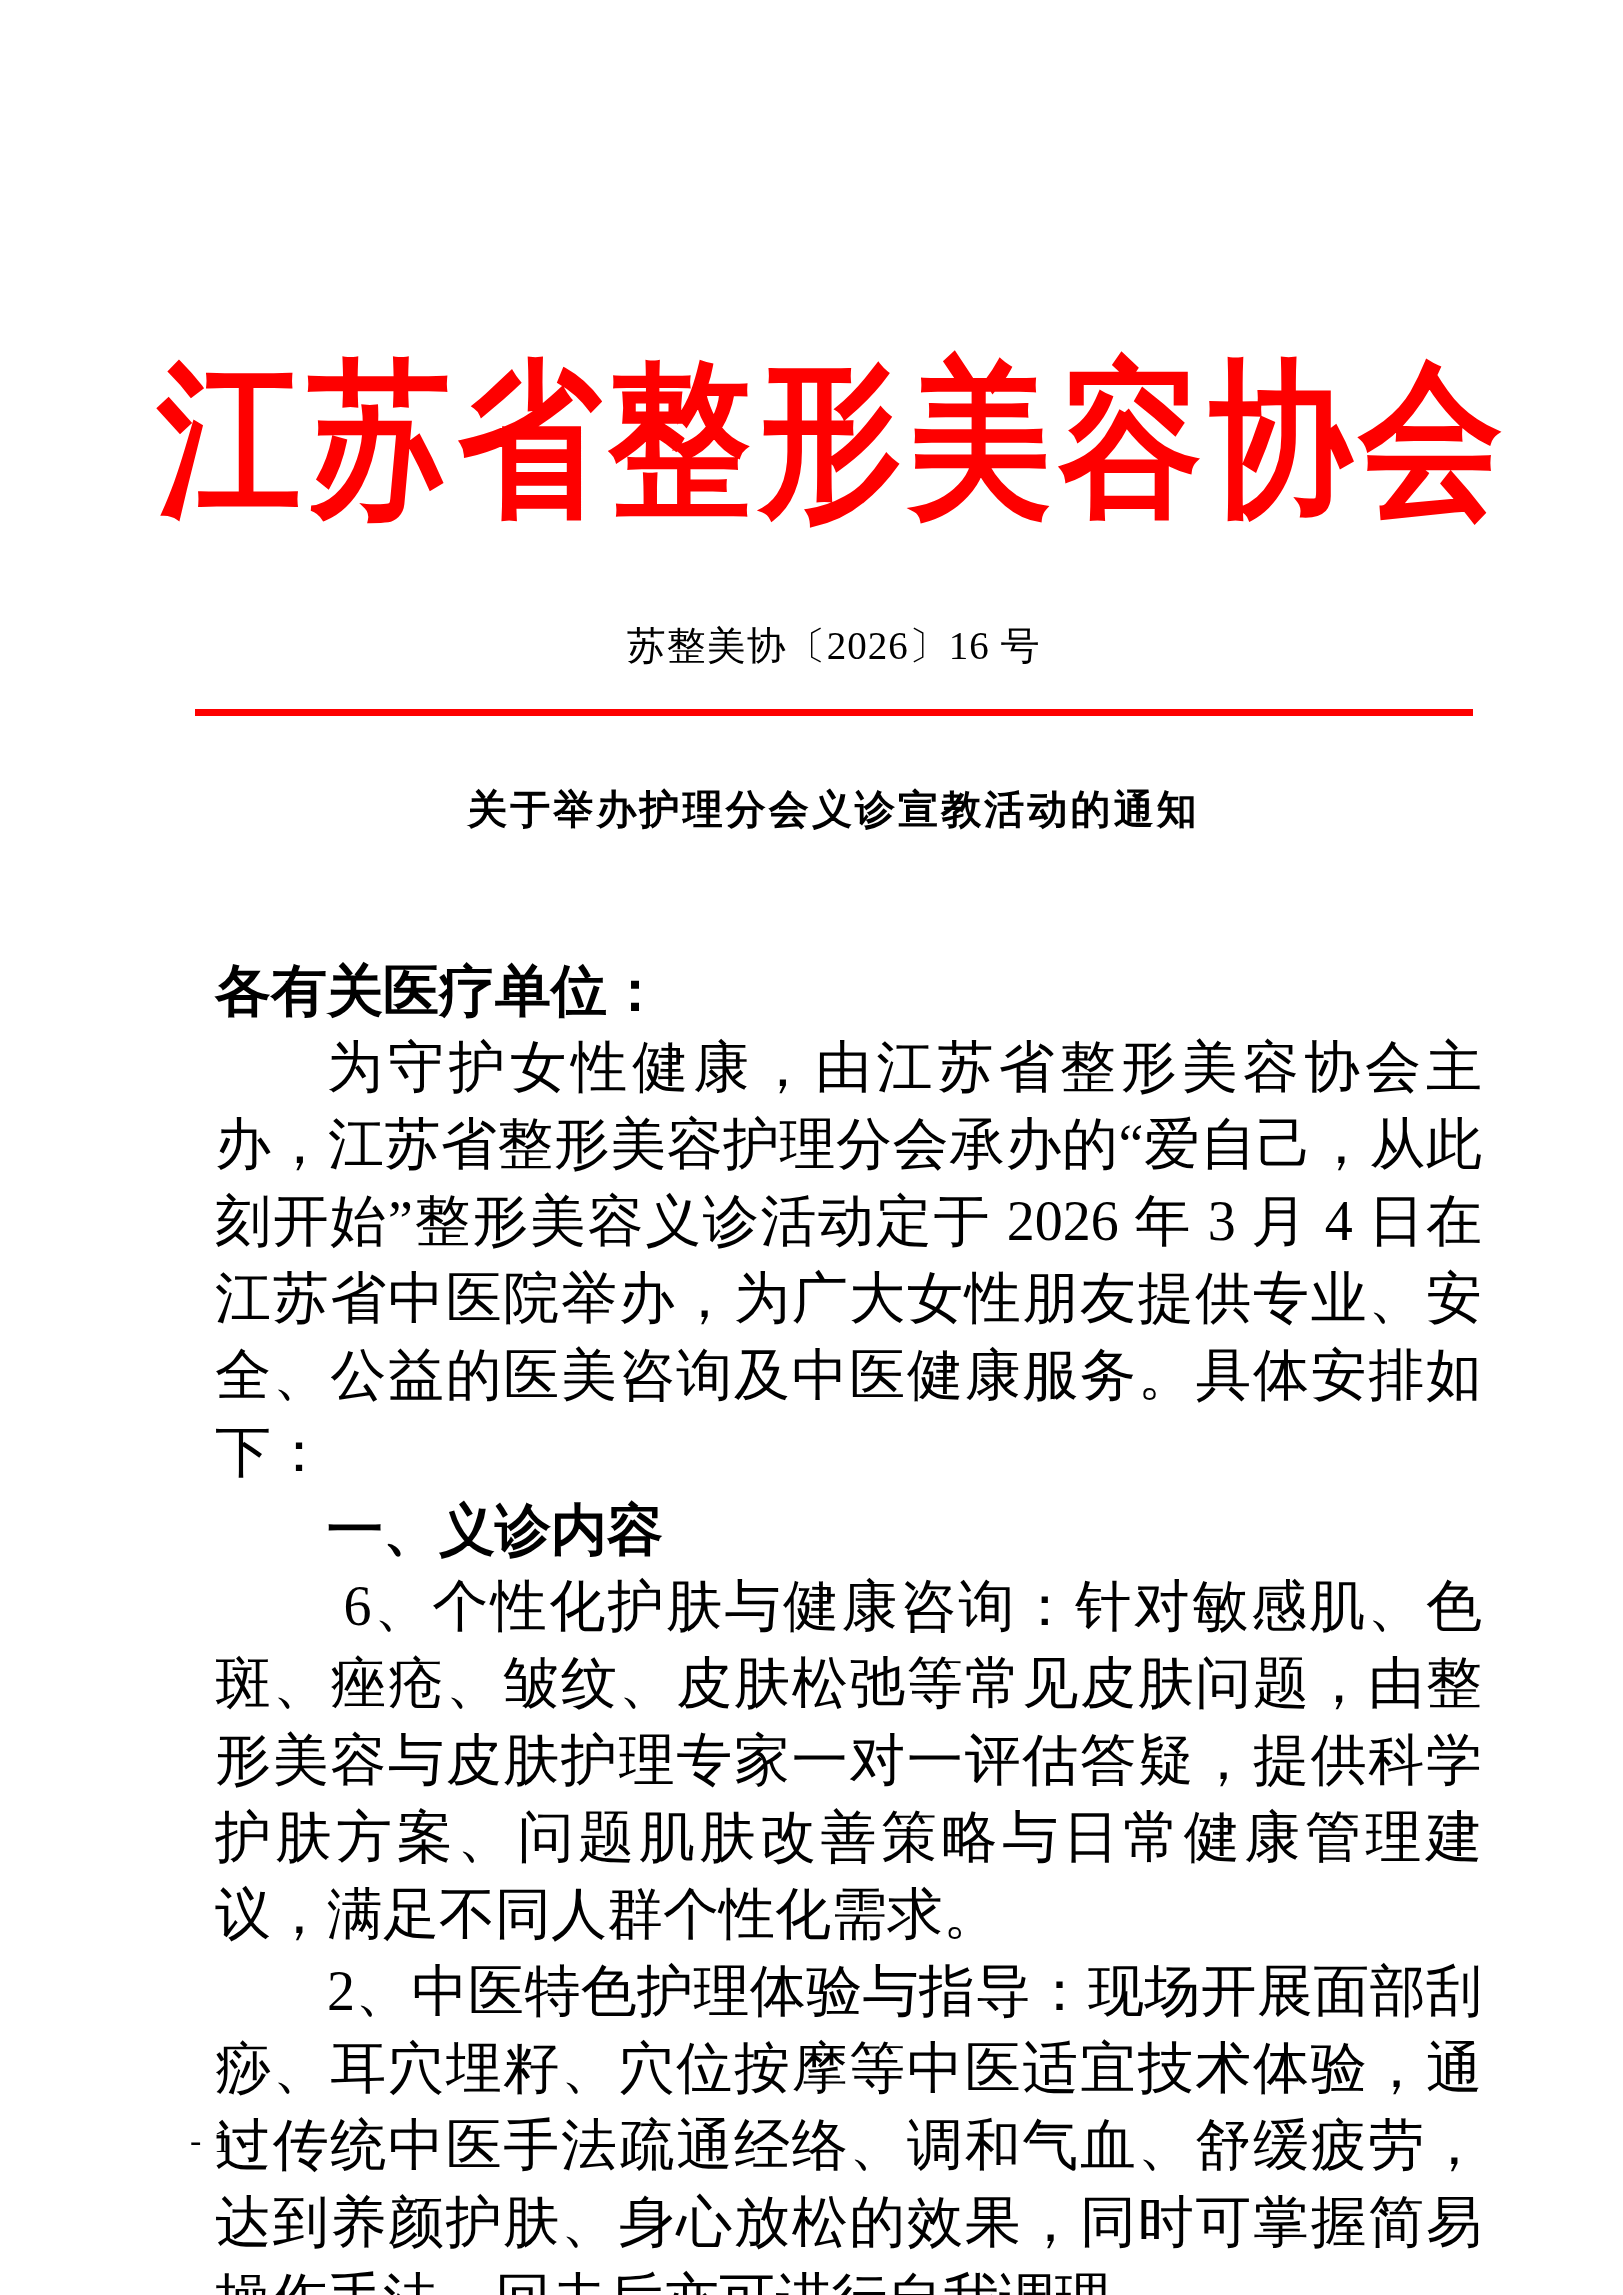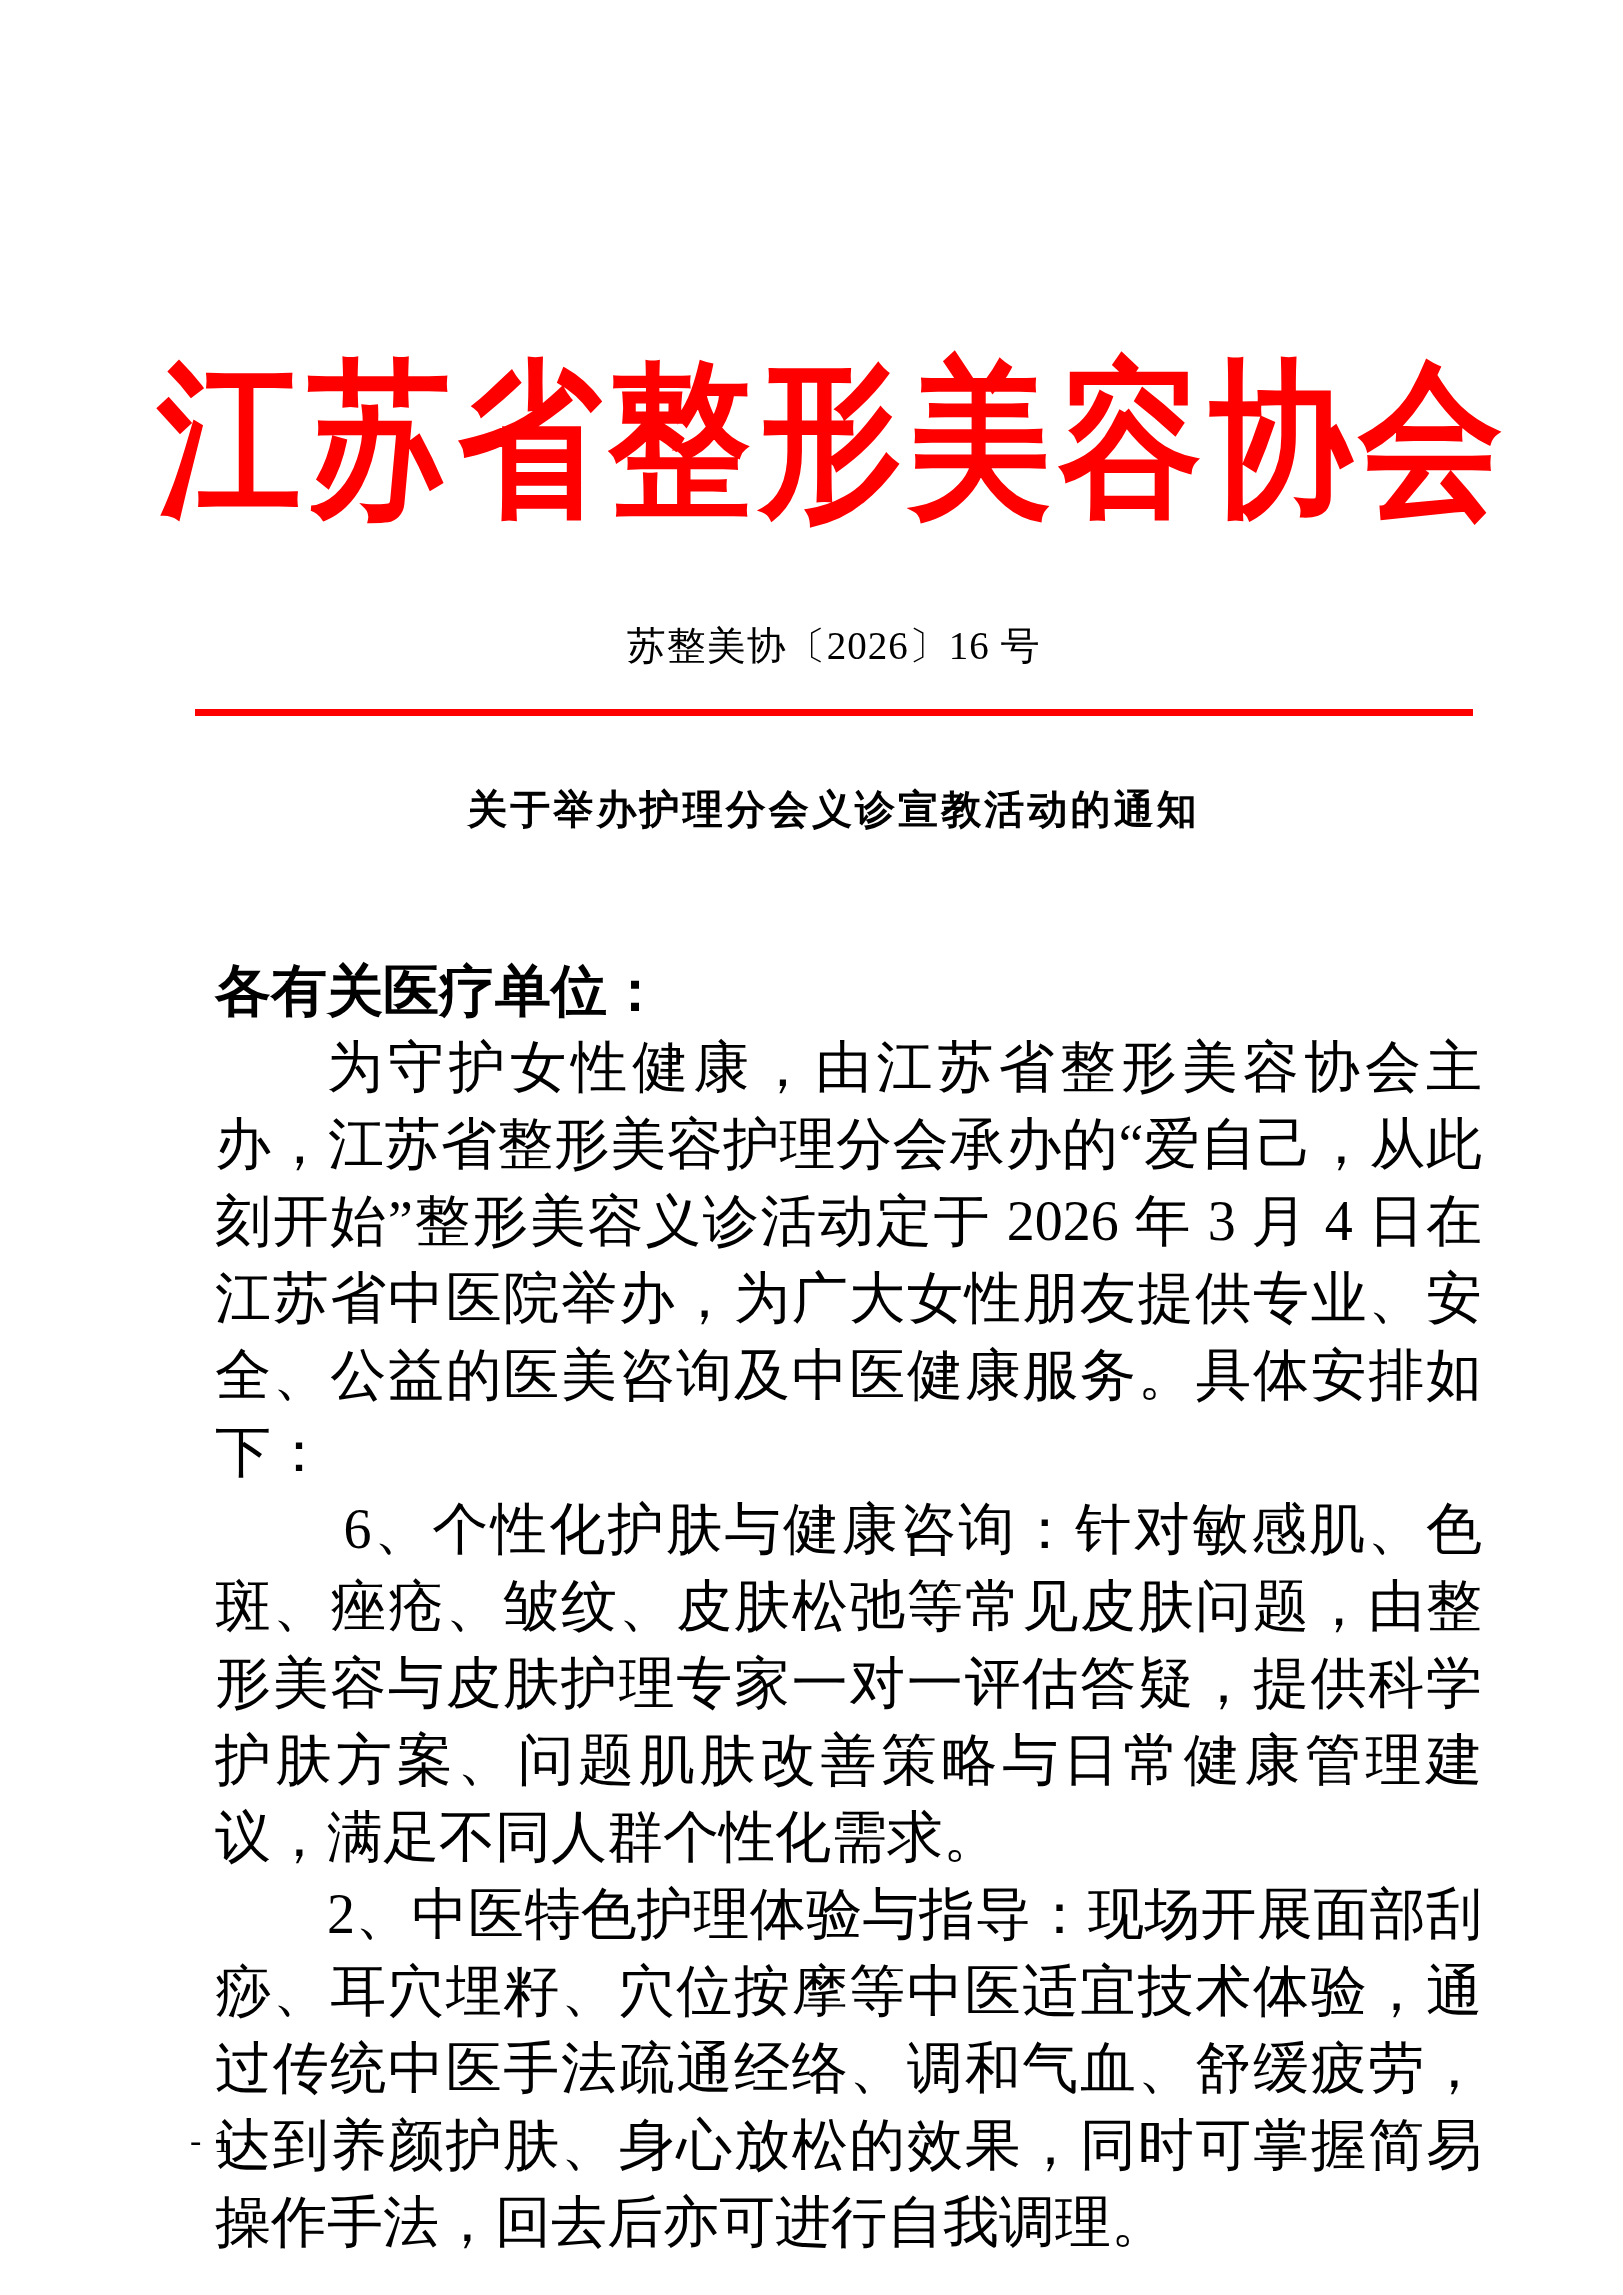--- a/index.html
+++ b/index.html
@@ -107,20 +107,21 @@
 
   <div class="doc-number">苏整美协〔2026〕16 号</div>
 
   <div class="red-divider"></div>
 
   <div class="notice-title">关于举办护理分会义诊宣教活动的通知</div>
 
   <div class="body-text">
     <p class="salutation">各有关医疗单位：</p>
     <p class="indent">为守护女性健康，由江苏省整形美容协会主办，江苏省整形美容护理分会承办的“爱自己，从此刻开始”整形美容义诊活动定于 2026 年 3 月 4 日在江苏省中医院举办，为广大女性朋友提供专业、安全、公益的医美咨询及中医健康服务。具体安排如下：</p>
+    <p class="section-heading">一、义诊内容</p>
     <p class="indent"> 6、个性化护肤与健康咨询：针对敏感肌、色斑、痤疮、皱纹、皮肤松弛等常见皮肤问题，由整形美容与皮肤护理专家一对一评估答疑，提供科学护肤方案、问题肌肤改善策略与日常健康管理建议，满足不同人群个性化需求。</p>
     <p class="indent">2、中医特色护理体验与指导：现场开展面部刮痧、耳穴埋籽、穴位按摩等中医适宜技术体验，通过传统中医手法疏通经络、调和气血、舒缓疲劳，达到养颜护肤、身心放松的效果，同时可掌握简易操作手法，回去后亦可进行自我调理。</p>
   </div>
 
   <div class="page-number">- 1 -</div>
 
 </div>
 
 
 </body></html>

